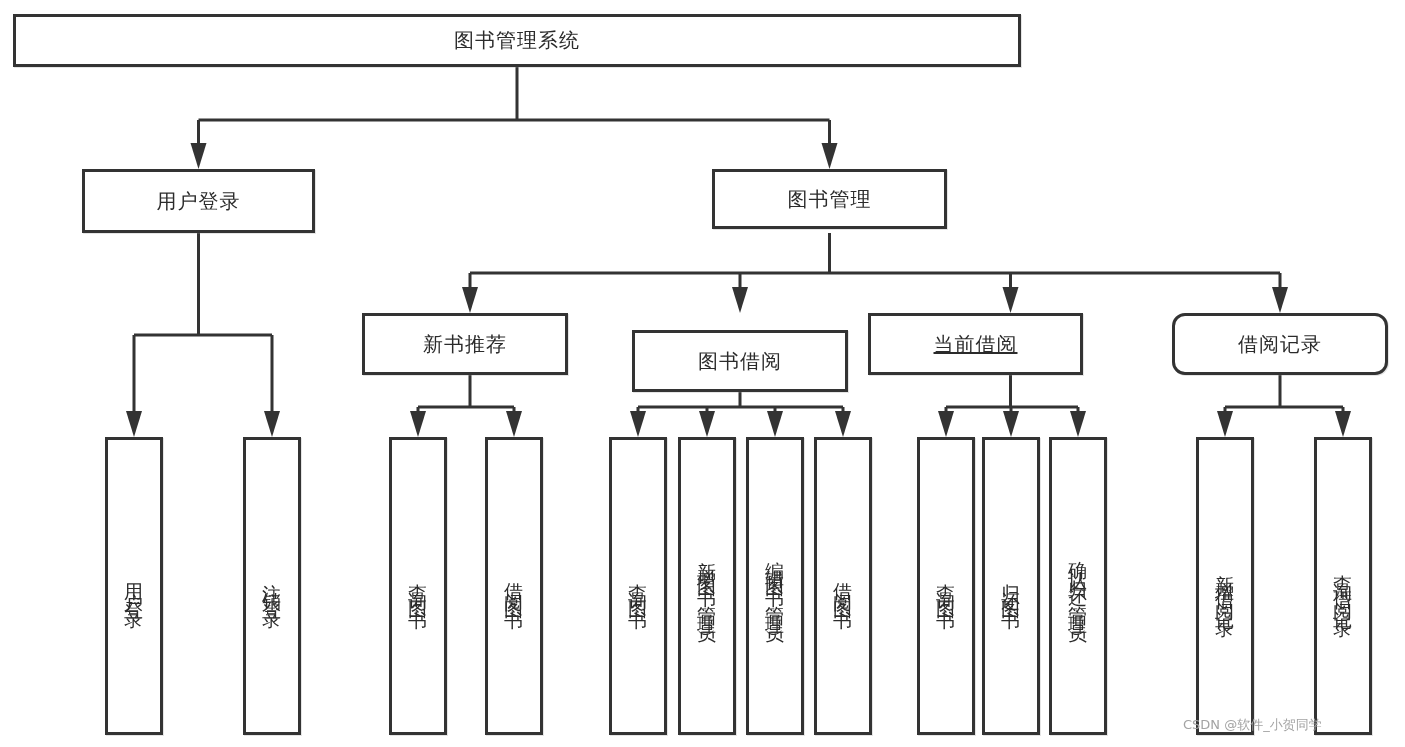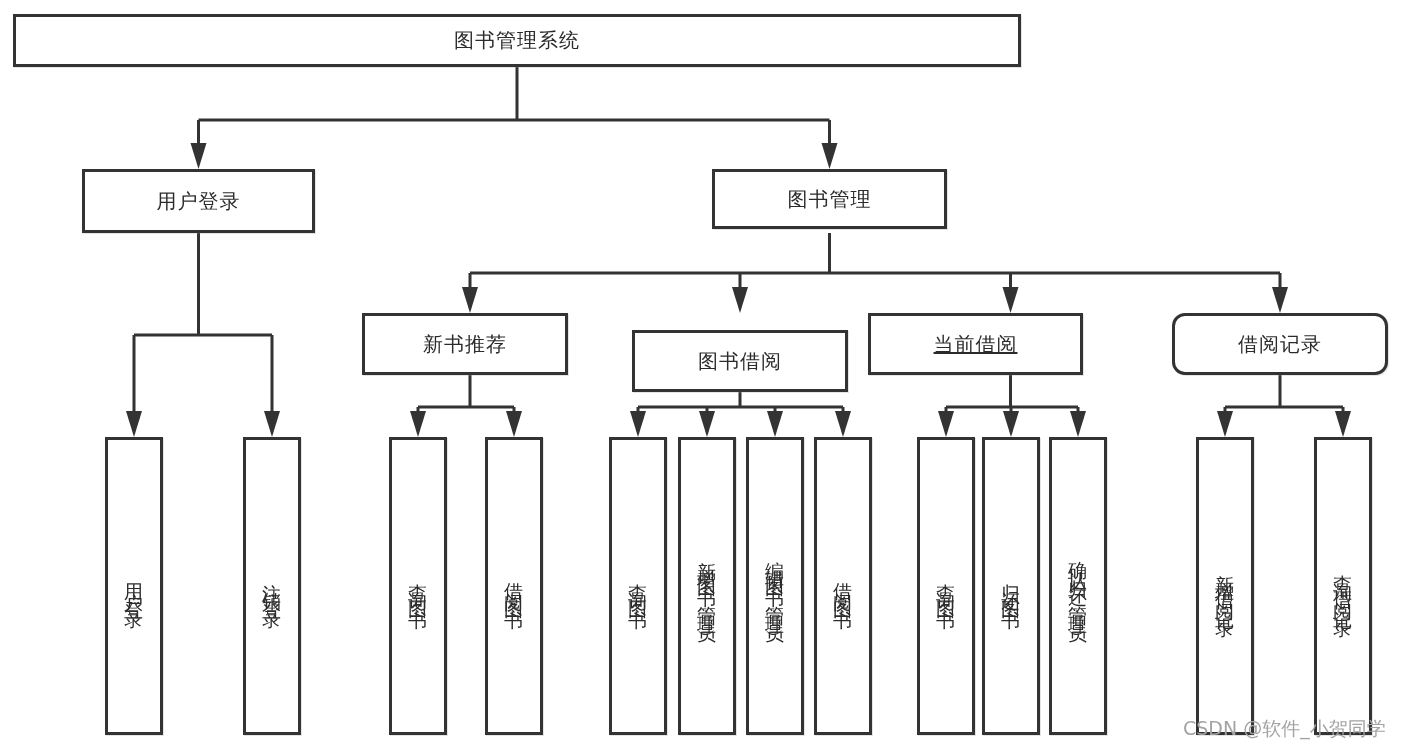--- a/index.html
+++ b/index.html
@@ -38,21 +38,21 @@
   #n-l3-1{left:632px;top:313px;width:216px;height:62px;margin-top:17px;}
   #n-l3-2{left:868px;top:313px;width:215px;height:62px;text-decoration:underline;}
   #n-l3-3{left:1172px;top:313px;width:216px;height:62px;border-radius:13px;}
   #l-a0{left:105px;} #l-a1{left:243px;}
   #l-b0{left:389px;} #l-b1{left:485px;}
   #l-c0{left:609px;} #l-c1{left:678px;} #l-c2{left:746px;} #l-c3{left:814px;}
   #l-d0{left:917px;} #l-d1{left:982px;} #l-d2{left:1049px;}
   #l-e0{left:1196px;} #l-e1{left:1314px;}
   #watermark{
     position:absolute;left:1183px;top:716px;
-    font-size:19px;color:#a3a3a3;
+    font-size:13px;color:#a3a3a3;
     z-index:5;pointer-events:none;white-space:nowrap;
   }
 </style>
 </head>
 <body>
 
 <div id="canvas">
 
   <svg id="connectors" viewBox="0 0 1405 747" xmlns="http://www.w3.org/2000/svg">
 

